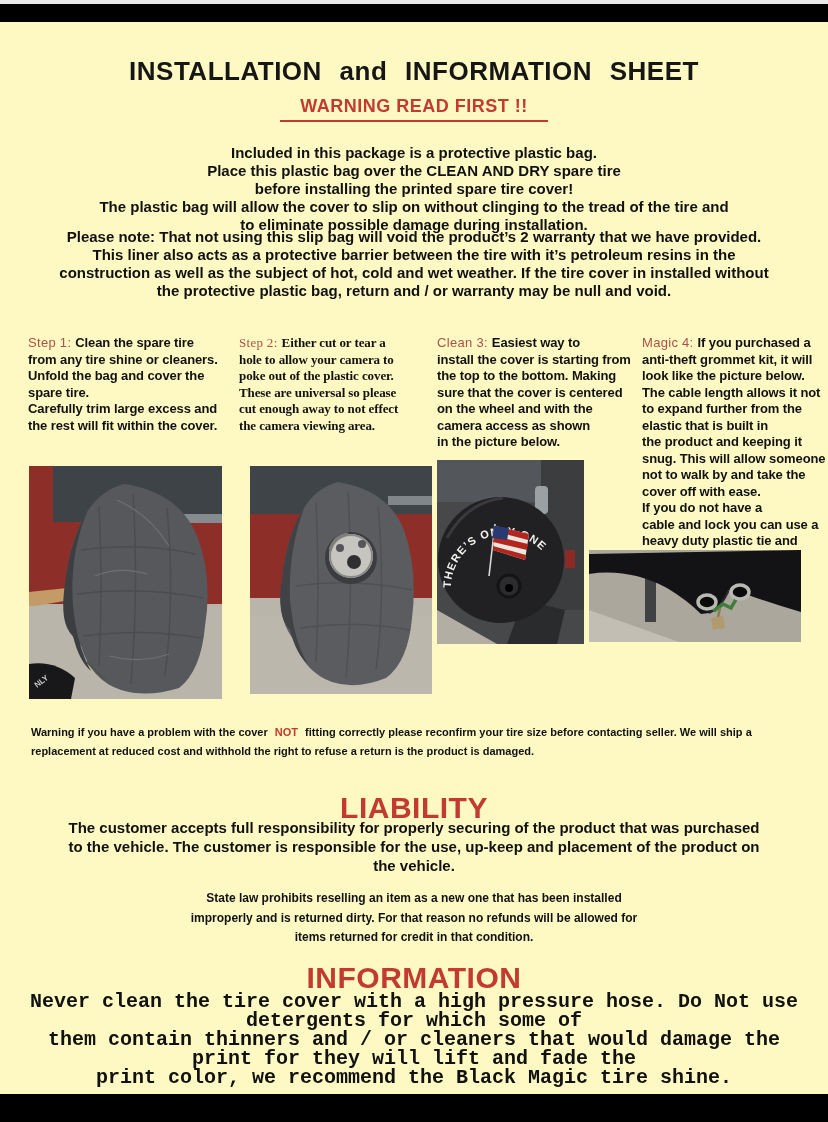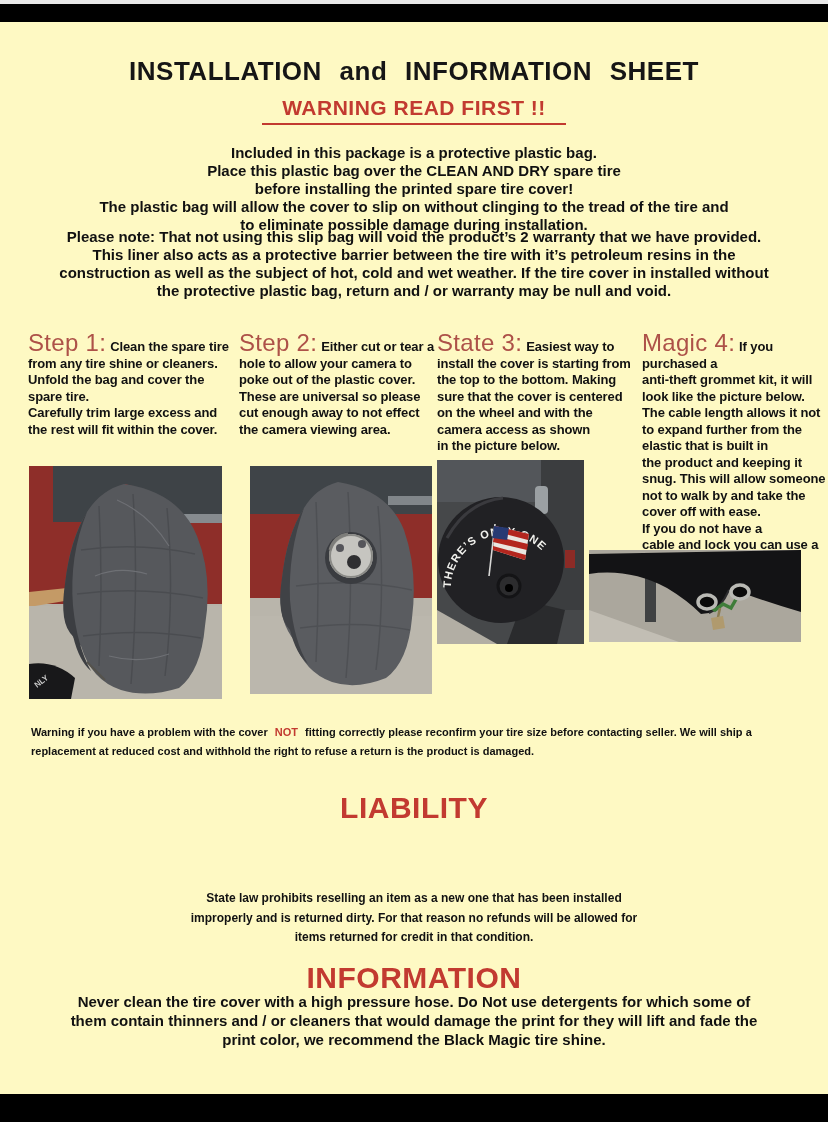--- a/index.html
+++ b/index.html
@@ -11,41 +11,41 @@
   .bar{position:absolute;left:0;width:828px;background:#000;}
   .bar-top{top:0;height:18px;}
   .bar-bottom{top:1090px;height:32px;}
 
   .doc-title{
     position:absolute;top:52px;left:0;width:828px;text-align:center;
     font-size:26px;font-weight:bold;letter-spacing:.5px;word-spacing:10px;color:#161616;
   }
   .warn-wrap{position:absolute;top:92px;left:0;width:828px;text-align:center;}
   .warn-head{
-    display:inline-block;font-size:21px;font-weight:bold;letter-spacing:.5px;
+    display:inline-block;font-size:18px;font-weight:bold;letter-spacing:.5px;
     color:var(--red);border-bottom:2px solid var(--red);padding:0 20px 3px 20px;
   }
   .cpar{
     position:absolute;left:14px;width:800px;text-align:center;
     font-size:15px;font-weight:bold;line-height:18px;white-space:pre-line;
   }
   .intro-par{top:140px;}
   .note-par{top:224px;}
 
   .step{
     position:absolute;top:331px;font-size:13px;font-weight:bold;
     line-height:16.5px;letter-spacing:-.1px;
   }
   .step-text{white-space:pre-line;}
   .step-label{
-    font-size:24px;font-weight:400;color:var(--steplbl);
+    font-size:13px;font-weight:400;color:var(--steplbl);
     line-height:16.5px;letter-spacing:.3px;padding-right:4px;
   }
   .step-1{left:28px;width:203px;}
-  .step-2{left:239px;width:204px;}
+  .step-2{left:239px;width:204px;font-family:Liberation Serif, serif;}
   .step-3{left:437px;width:204px;}
   .step-4{left:642px;width:188px;}
 
   .photo{position:absolute;}
   .photo svg{display:block;}
   .photo-1{left:29px;top:462px;}
   .photo-2{left:250px;top:462px;}
   .photo-3{left:437px;top:456px;}
   .photo-4{left:589px;top:546px;}
 
@@ -56,21 +56,21 @@
   .red-word{color:var(--red);padding:0 4px;}
 
   .sec-head{
     position:absolute;left:0;width:828px;text-align:center;
     font-size:30px;font-weight:bold;letter-spacing:.5px;color:var(--red);
   }
   .liability-head{top:787px;}
   .maintenance-head{top:957px;}
   .liability-par{top:814px;line-height:19px;font-size:15px;}
   .statelaw-par{top:885px;line-height:19.5px;font-size:12px;}
-  .maintenance-par{top:988px;line-height:19px;font-size:15px;}
+  .maintenance-par{top:988px;line-height:19px;font-size:20px;font-family:Liberation Mono, monospace;}
 </style>
 </head>
 <body>
 
 <div class="page">
 
   <div class="bar bar-top"></div>
 
   <div class="doc-title">INSTALLATION and INFORMATION SHEET</div>
 
@@ -93,21 +93,21 @@
 Unfold the bag and cover the
 spare tire.
 Carefully trim large excess and
 the rest will fit within the cover.</span></div>
   <div class="step step-2"><span class="step-label">Step 2:</span><span class="step-text">Either cut or tear a
 hole to allow your camera to
 poke out of the plastic cover.
 These are universal so please
 cut enough away to not effect
 the camera viewing area.</span></div>
-  <div class="step step-3"><span class="step-label">State 3:</span><span class="step-text">Easiest way to
+  <div class="step step-3"><span class="step-label">Clean 3:</span><span class="step-text">Easiest way to
 install the cover is starting from
 the top to the bottom. Making
 sure that the cover is centered
 on the wheel and with the
 camera access as shown
 in the picture below.</span></div>
   <div class="step step-4"><span class="step-label">Magic 4:</span><span class="step-text">If you purchased a
 anti-theft grommet kit, it will
 look like the picture below.
 The cable length allows it not
@@ -220,20 +220,23 @@
       <ellipse cx="118" cy="52" rx="9" ry="7" fill="#0a0a0a" stroke="#b9b9b4" stroke-width="3.5"></ellipse>
       <ellipse cx="151" cy="42" rx="9" ry="7" fill="#0a0a0a" stroke="#b9b9b4" stroke-width="3.5"></ellipse>
       <line x1="131" y1="58" x2="128" y2="72" stroke="#8a7b52" stroke-width="2.5"></line>
       <polygon points="122,68 134,66 136,78 124,80" fill="#b09a6e"></polygon>
     </svg>
   </div>
 
   <div class="fit-warning"><span>Warning if you have a problem with the cover </span><span class="red-word">NOT</span><span> fitting correctly please reconfirm your tire size before contacting seller. We will ship a replacement at reduced cost and withhold the right to refuse a return is the product is damaged.</span></div>
 
   <div class="sec-head liability-head">LIABILITY</div>
+  <div class="cpar liability-par">The customer accepts full responsibility for properly securing of the product that was purchased
+to the vehicle.  The customer is responsible for the use, up-keep and placement of the product on
+the vehicle.</div>
   <div class="cpar statelaw-par">State law prohibits reselling an item as a new one that has been installed
 improperly and is returned dirty. For that reason no refunds will be allowed for
 items returned for credit in that condition.</div>
 
   <div class="sec-head maintenance-head">INFORMATION</div>
   <div class="cpar maintenance-par">Never clean the tire cover with a high pressure hose.  Do Not  use detergents for which some of
 them contain thinners and / or cleaners that would damage the print for they will lift and fade the
 print color, we recommend the Black Magic tire shine.</div>
 
   <div class="bar bar-bottom"></div>

